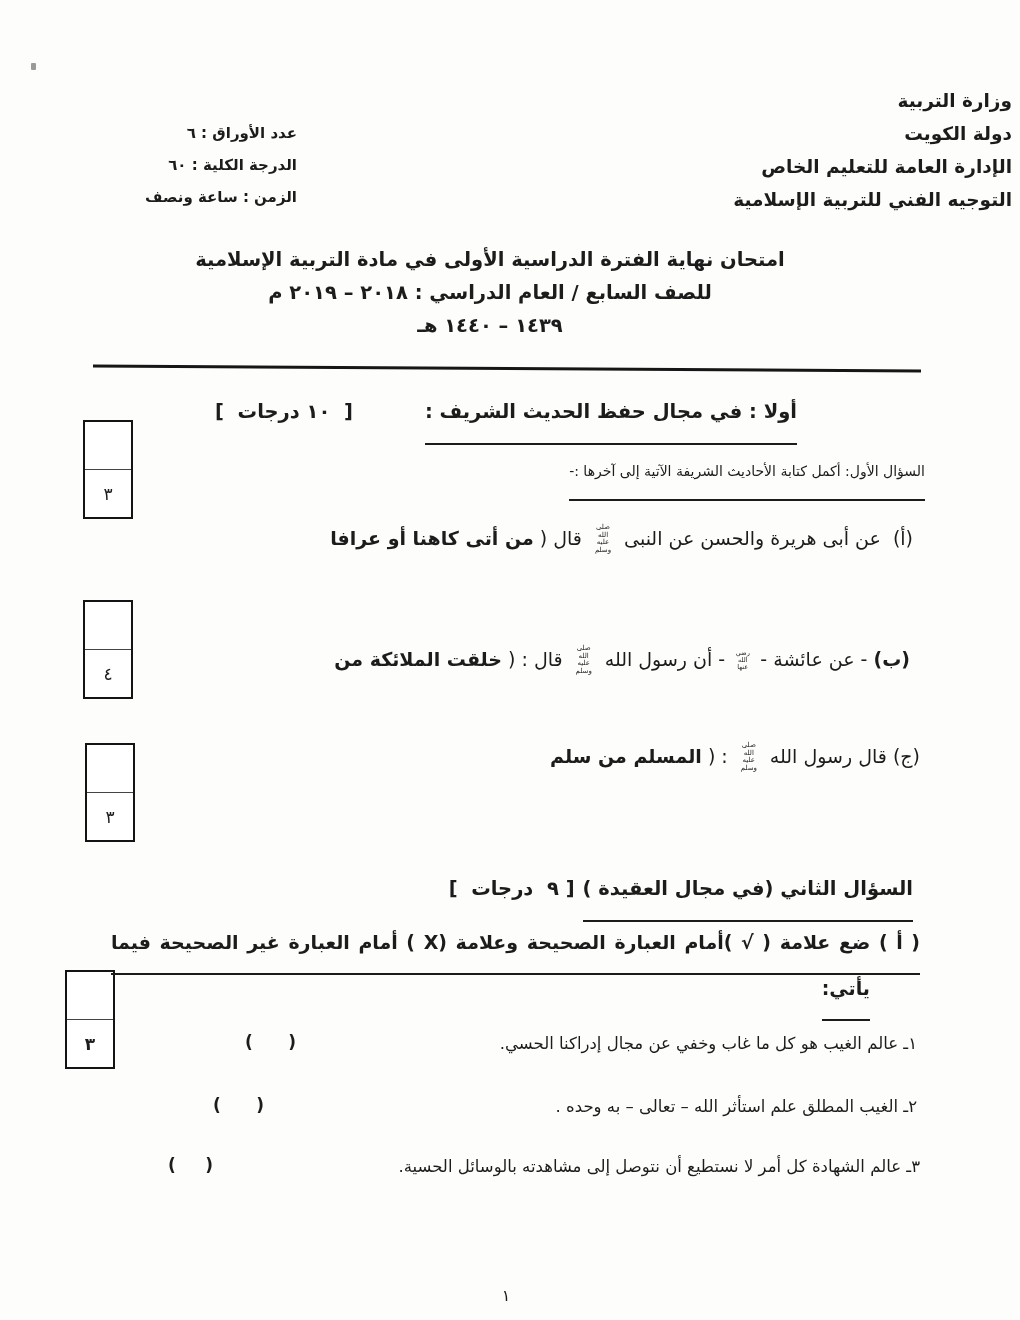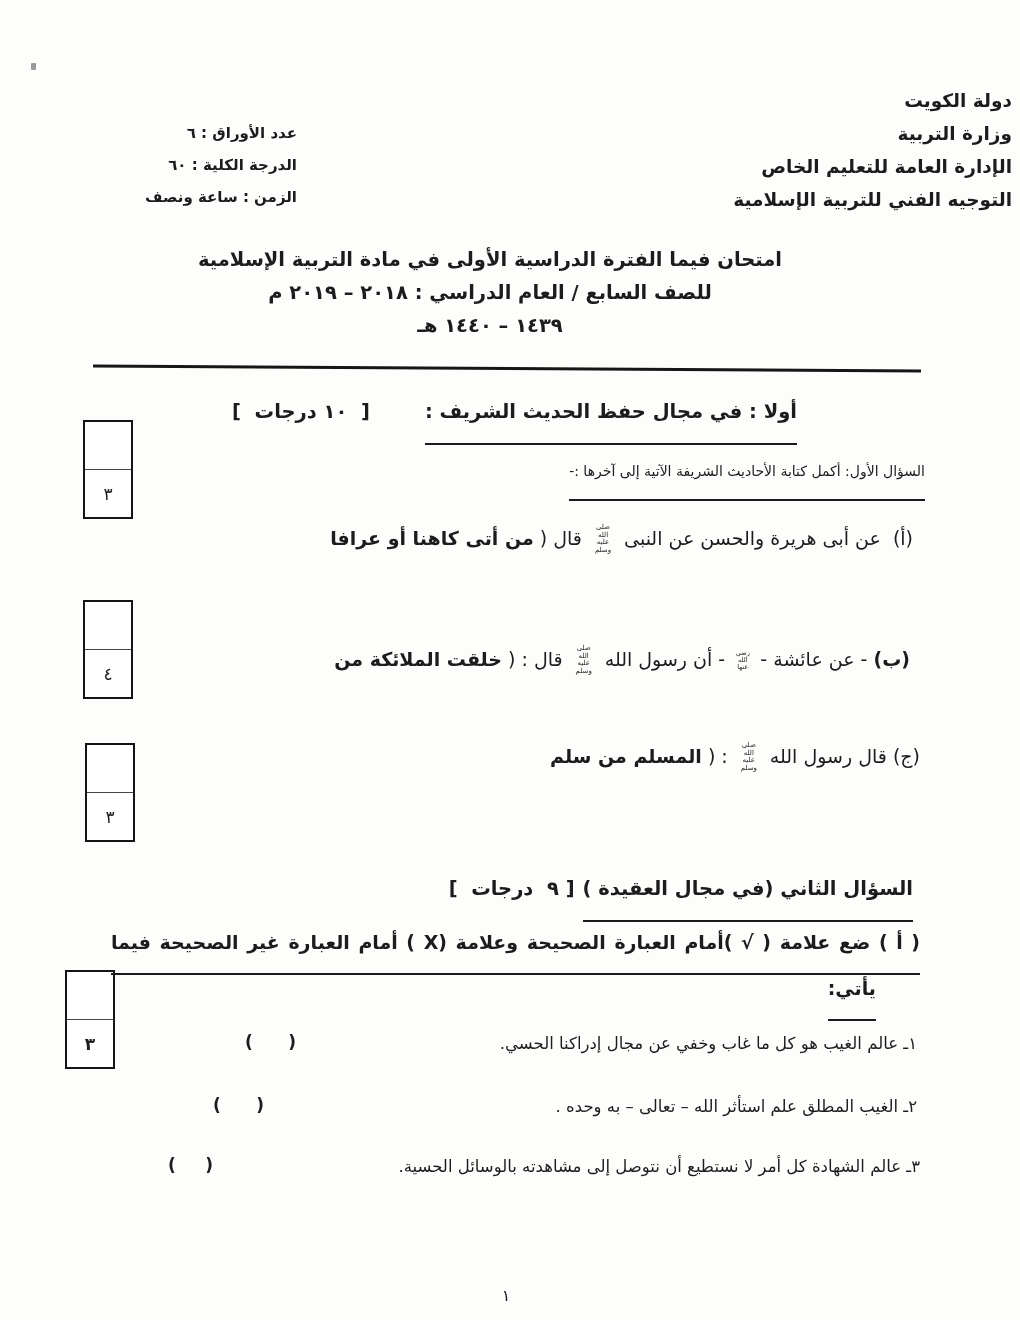--- a/index.html
+++ b/index.html
@@ -23,61 +23,61 @@
   .hadith-b{top:645px;right:110px;}
   .hadith-c{top:742px;right:100px;}
   
   .score-box{position:absolute;width:46px;border:2px solid #141414;background:#fff;}
   .score-box .cell-top{height:47px;border-bottom:1.5px solid #444;}
   .score-box .cell-bottom{height:47px;display:flex;align-items:center;justify-content:center;font-size:17px;}
   .score-box.b4 .cell-bottom{font-weight:bold;}
   
   .sec2-head{top:877px;right:107px;font-size:19.5px;font-weight:bold;white-space:nowrap;}
   .inst1{top:931px;right:100px;font-size:19px;font-weight:bold;white-space:nowrap;word-spacing:2px;}
-  .inst2{top:977px;right:144px;font-size:19px;font-weight:bold;}
+  .inst2{top:977px;right:150px;font-size:19px;font-weight:bold;}
   .stmt{font-size:16.5px;white-space:nowrap;letter-spacing:.15px;}
   .st1{top:1034px;right:103px;}
   .st2{top:1097px;right:103px;}
   .st3{top:1157px;right:100px;}
   .bracket{position:absolute;font-size:17px;white-space:pre;font-weight:bold;}
   .br1{top:1032px;left:245px;}
   .br2{top:1095px;left:213px;}
   .br3{top:1155px;left:168px;}
   
   .u{border-bottom:2px solid #1c1c1c;padding-bottom:20px;}
   .bold{font-weight:bold;}
-  .marks{white-space:pre;margin-right:55px;}
+  .marks{white-space:pre;margin-right:72px;}
   .marks2{white-space:pre;margin-right:8px;}
   .honorific{display:inline-block;width:24px;font-size:7px;line-height:1.1;text-align:center;vertical-align:middle;font-weight:normal;letter-spacing:0;white-space:normal;margin:0 3px;}
   .honorific.small{width:17px;font-size:6.5px;}
   .page-num{top:1286px;left:0;width:1012px;text-align:center;font-size:16px;}
   .speck{top:63px;left:31px;width:5px;height:7px;background:#9a9a9a;border-radius:1px;}
 </style>
 </head>
 <body>
 
 <div id="page">
 
   <div class="abs speck"></div>
 
   <div class="abs hdr-right">
+    <div>وزارة التربية</div>
     <div>دولة الكويت</div>
-    <div>وزارة التربية</div>
     <div>الإدارة العامة للتعليم الخاص</div>
     <div>التوجيه الفني للتربية الإسلامية</div>
   </div>
 
   <div class="abs hdr-left">
     <div>عدد الأوراق : ٦</div>
     <div>الدرجة الكلية : ٦٠</div>
     <div>الزمن : ساعة ونصف</div>
   </div>
 
   <div class="abs title-block">
-    <div>امتحان فيما الفترة الدراسية الأولى في مادة التربية الإسلامية</div>
+    <div>امتحان نهاية الفترة الدراسية الأولى في مادة التربية الإسلامية</div>
     <div>للصف السابع / العام الدراسي : ٢٠١٨ – ٢٠١٩ م</div>
     <div>١٤٣٩ – ١٤٤٠ هـ</div>
   </div>
 
   <div class="abs rule"></div>
 
   <div class="abs sec1-head">
     <span class="u">أولا : في مجال حفظ الحديث الشريف :</span><span class="marks">[  ١٠ درجات  ]</span>
   </div>
 

